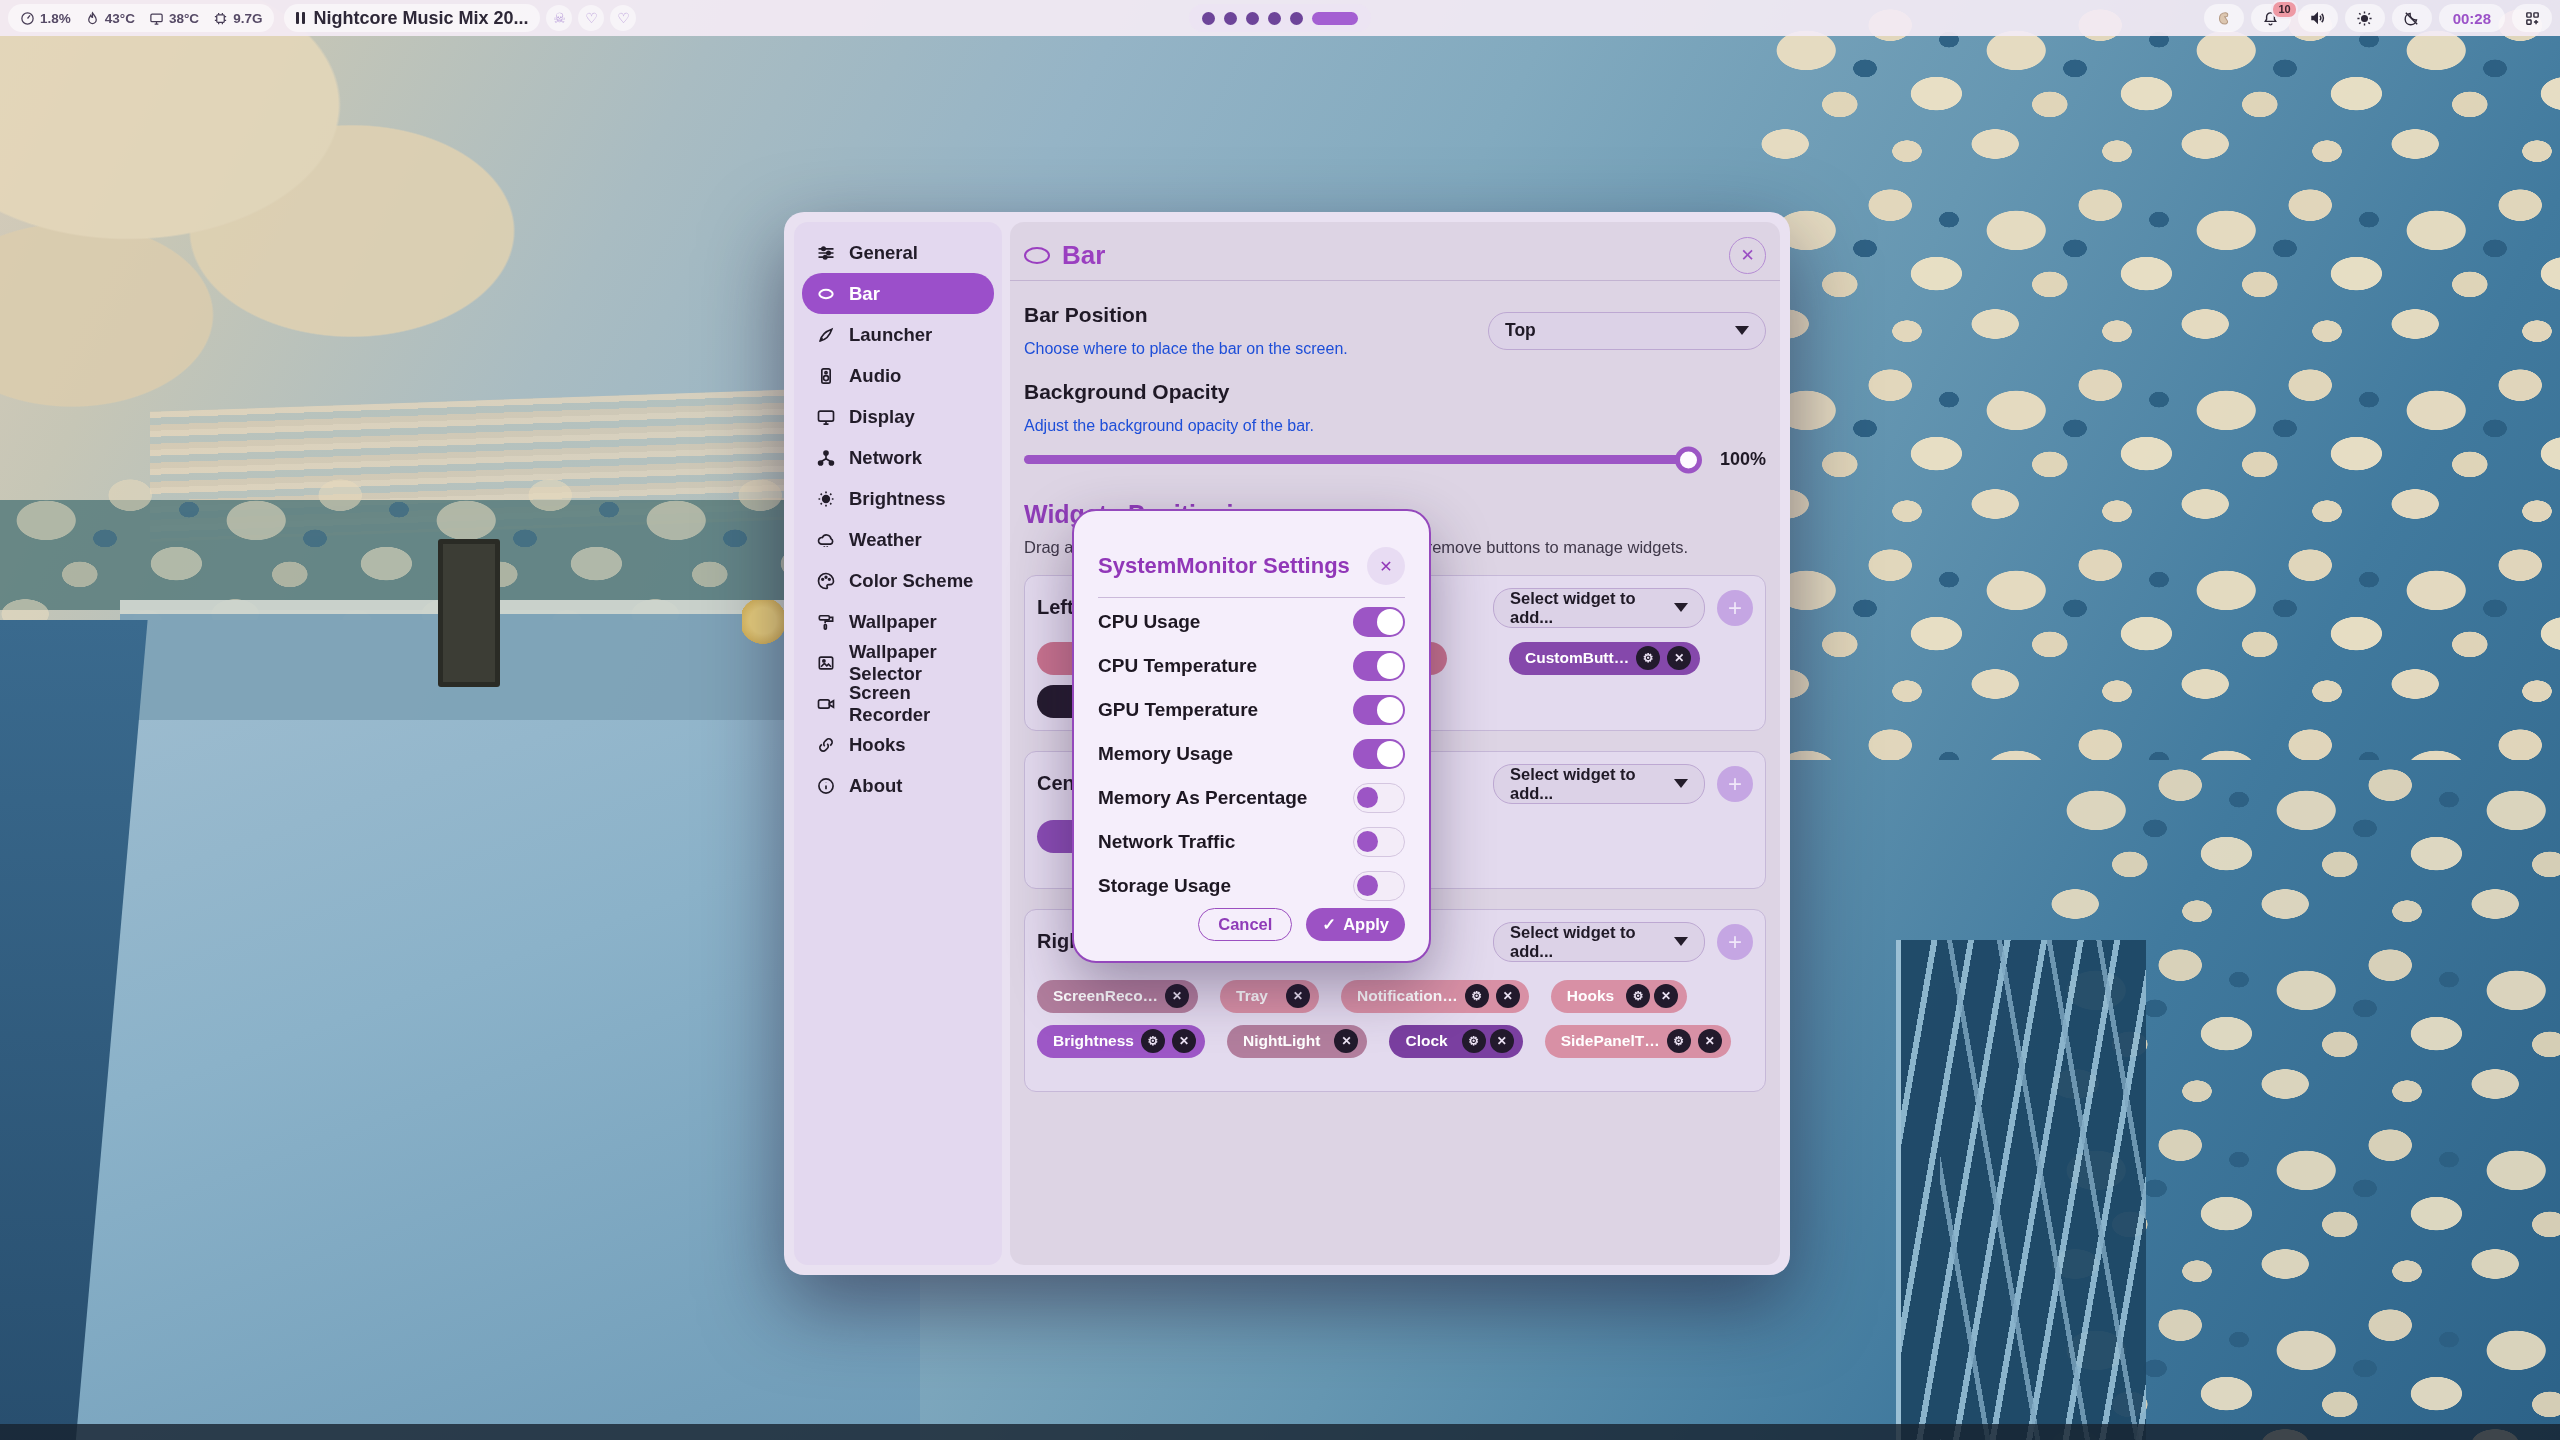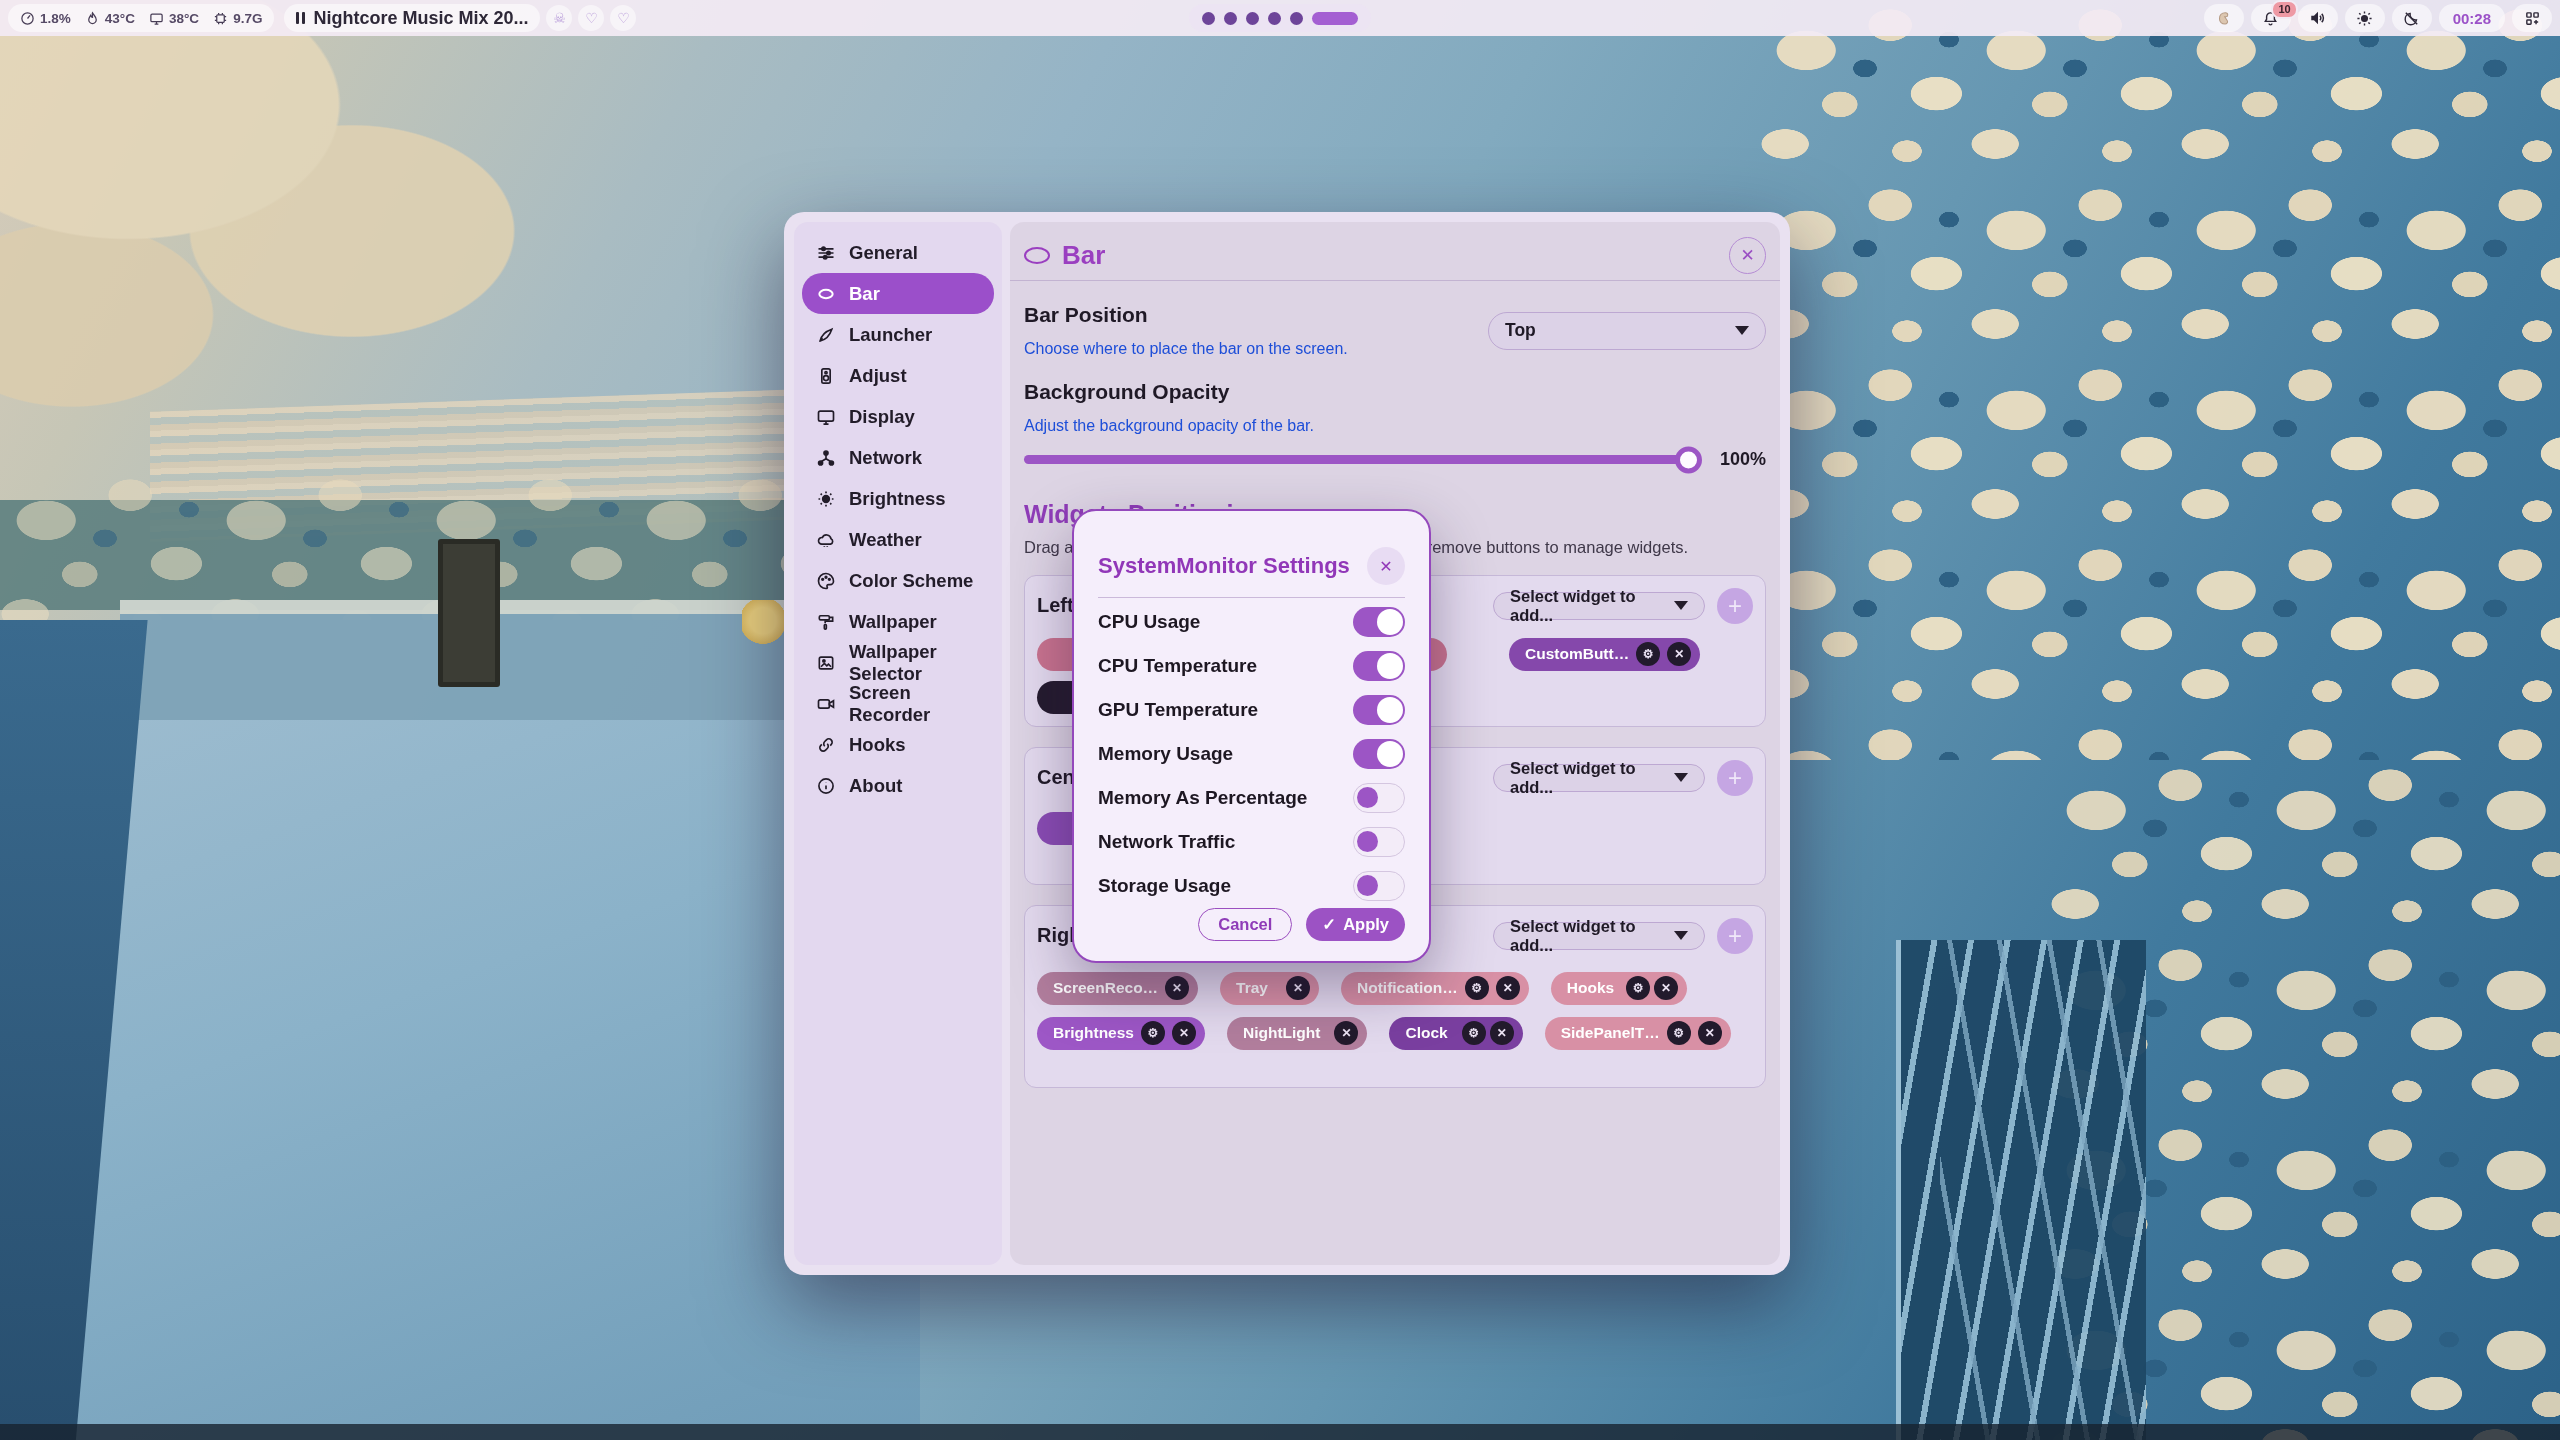--- a/index.html
+++ b/index.html
@@ -123,21 +123,21 @@
     text-align:right; }
 
   .widgets-title { color:#8f3cb8; font-size:25px; font-weight:bold; margin-top:30px; }
   .widgets-desc { font-size:16.5px; color:#3f3849; margin:8px 0 16px;
     max-width:710px; line-height:1.32; }
 
   .wbox { background:#e3daee; border:1.5px solid #c6b8d8; border-radius:12px;
     padding:12px; margin-bottom:20px; }
   .wbox-header { display:flex; align-items:center; gap:12px; }
   .wbox-label { font-size:20px; font-weight:bold; color:#1f1926; flex:1; }
-  .wbox .dropdown { width:212px; height:28px; font-size:16.5px; }
+  .wbox .dropdown { width:212px; height:40px; font-size:16.5px; }
   .add-btn { width:36px; height:36px; border-radius:50%; background:#c5a6e3;
     color:#f0e7f9; font-size:24px; display:flex; align-items:center;
     justify-content:center; cursor:pointer; }
   .chips-row { display:flex; gap:22px; margin-top:14px; align-items:center; }
   .chip { height:33px; border-radius:17px; display:flex; align-items:center;
     gap:7px; padding:0 9px 0 16px; color:#fff; font-size:15.5px;
     font-weight:bold; cursor:grab; }
   .cbtn { width:24px; height:24px; border-radius:50%; background:#221a2c;
     color:#ece3f4; font-size:12px; display:flex; align-items:center;
     justify-content:center; cursor:pointer; }
@@ -320,21 +320,21 @@
           <path d="M5 19l3-3"></path>
         </svg>
       <span>Launcher</span>
       </div>
     <div class="side-item">
       <svg width="20" height="20" viewBox="0 0 24 24" fill="none" stroke-width="2">
           <rect x="7" y="3.5" width="10" height="17" rx="2"></rect>
           <circle cx="12" cy="14.5" r="3"></circle>
           <circle cx="12" cy="8" r="1.3"></circle>
         </svg>
-      <span>Adjust</span>
+      <span>Audio</span>
       </div>
     <div class="side-item">
       <svg width="20" height="20" viewBox="0 0 24 24" fill="none" stroke-width="2">
           <rect x="3" y="5" width="18" height="12" rx="2"></rect>
           <path d="M9 20.5h6M12 17v3.5"></path>
         </svg>
       <span>Display</span>
       </div>
     <div class="side-item">
       <svg width="20" height="20" viewBox="0 0 24 24" fill="none" stroke-width="2">

